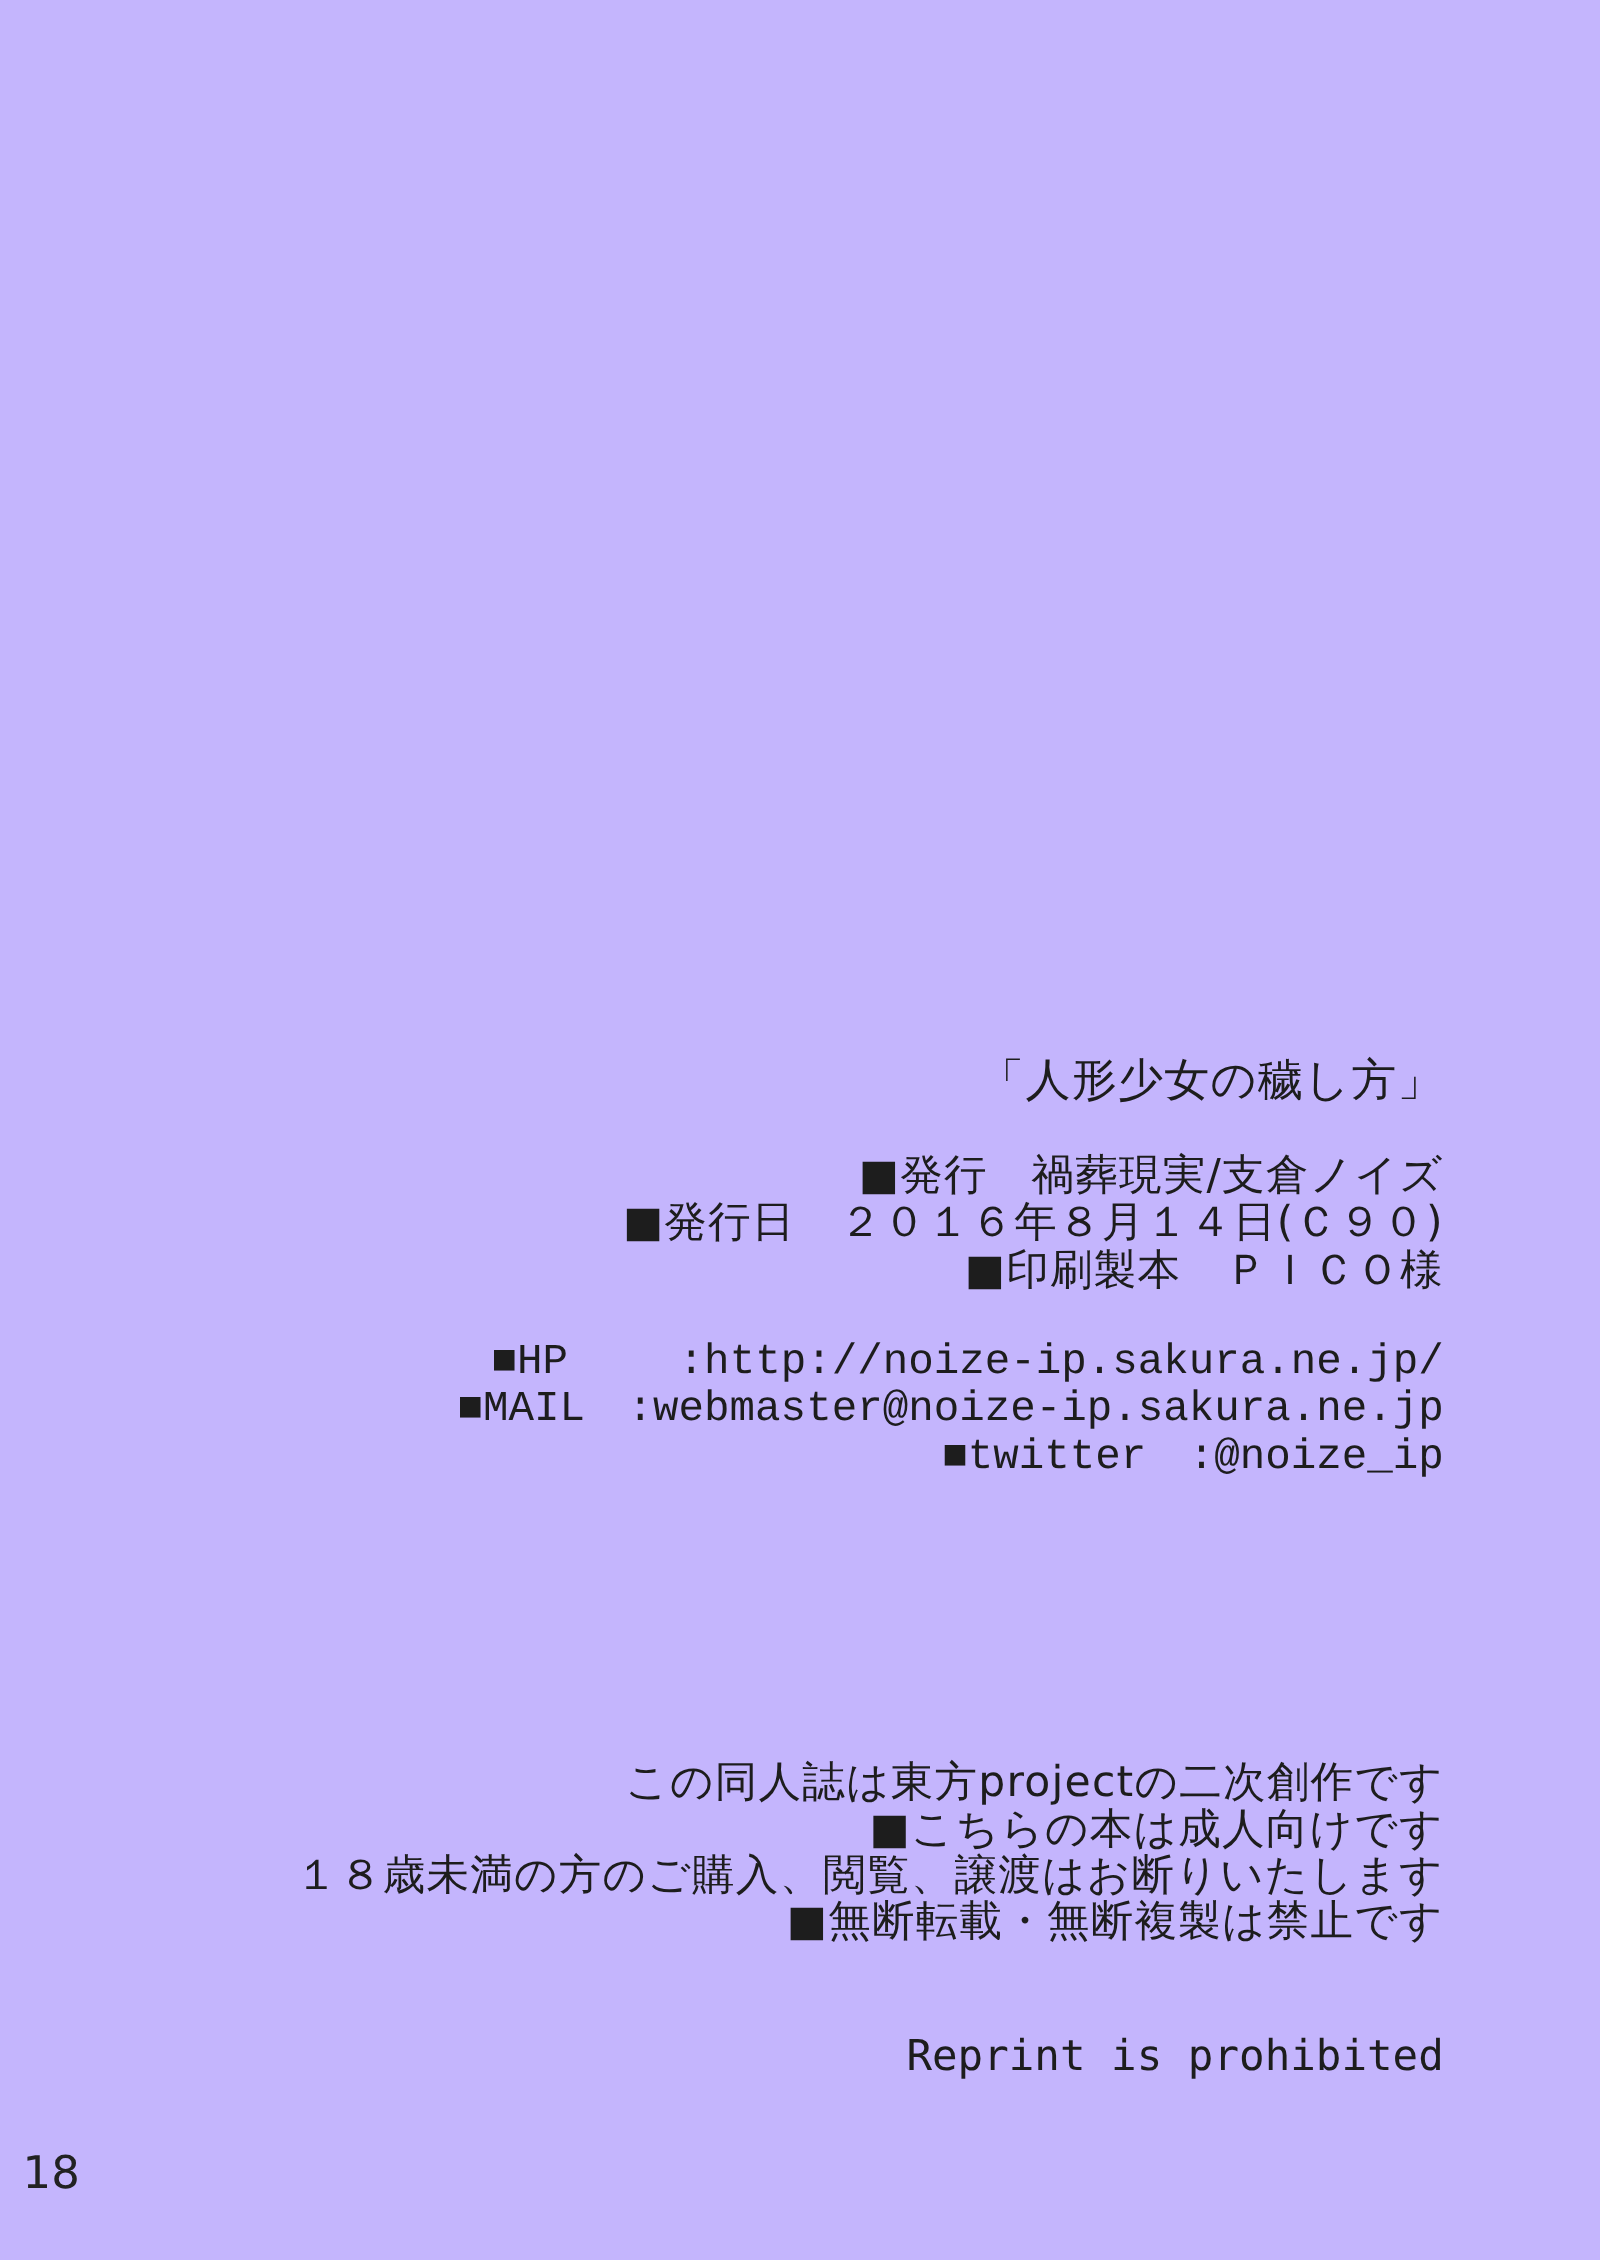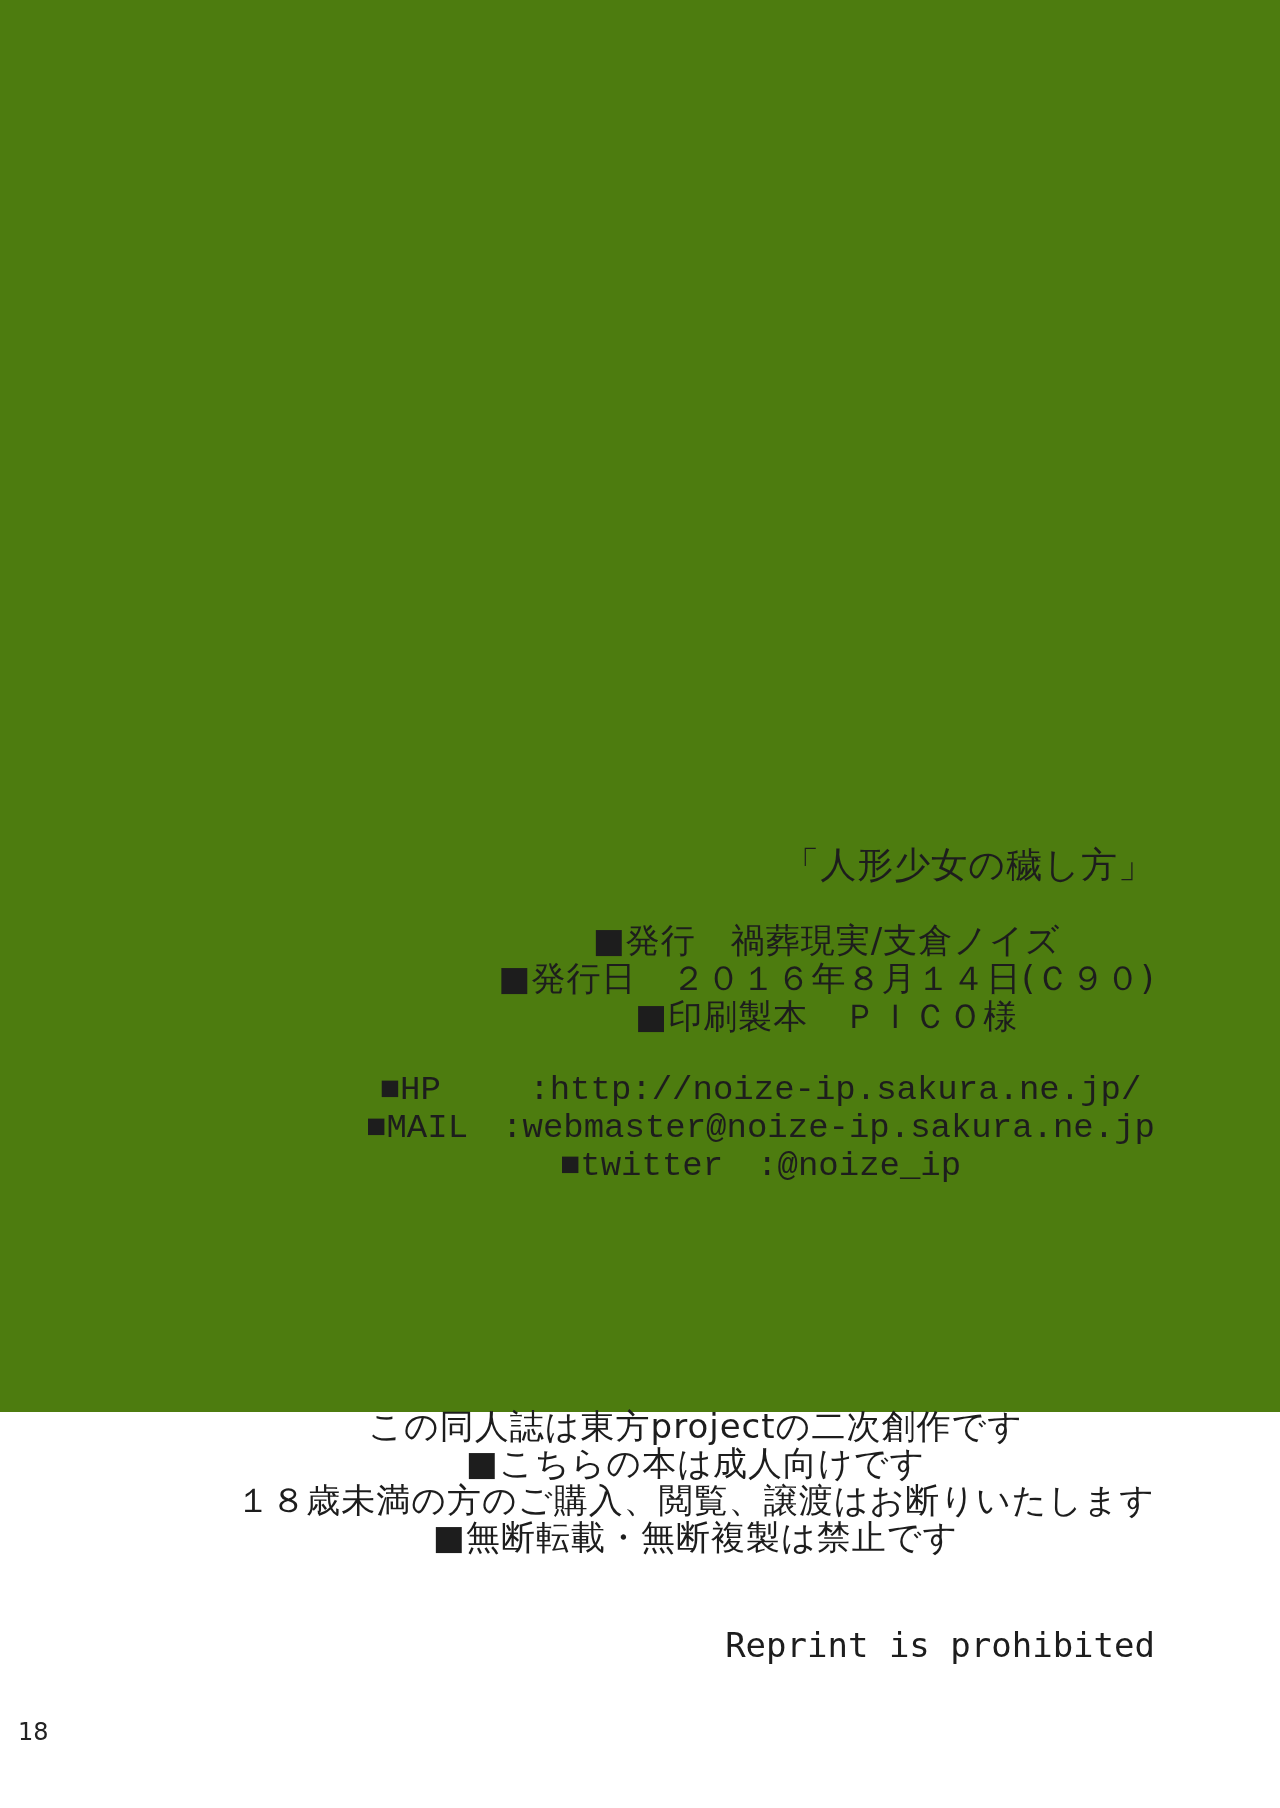--- a/index.html
+++ b/index.html
@@ -9,37 +9,37 @@
   body {
     width: 1280px;
     height: 1808px;
     background: #ffffff;
     font-family: "DejaVu Sans", sans-serif;
     overflow: hidden;
   }
   .page {
     position: relative;
     width: 1280px;
-    height: 1412px;
-    background: #4d7c0f;
+    height: 1808px;
+    background: #c4b5fd;
   }
   .line {
     position: absolute;
     right: 125px;
     white-space: pre;
     text-align: right;
     color: #1d1d1d;
     font-size: 34px;
     line-height: 38px;
     letter-spacing: 1px;
   }
   .block {
     position: absolute;
     right: 125px;
-    text-align: center;
+    text-align: right;
     color: #1d1d1d;
     font-size: 34px;
     line-height: 38px;
     letter-spacing: 1px;
   }
   .block > div {
     white-space: pre;
   }
   .mono {
     font-family: "DejaVu Sans Mono", "DejaVu Sans", monospace;
@@ -48,21 +48,21 @@
   .title-line {
     font-size: 36px;
   }
   .notices {
     line-height: 37px;
   }
   .page-number {
     position: absolute;
     left: 18px;
     top: 1718px;
-    font-size: 24px;
+    font-size: 36px;
     color: #222222;
     letter-spacing: 0;
     text-align: right;
   }
 </style>
 </head>
 <body>
 
 <div class="page">
 

